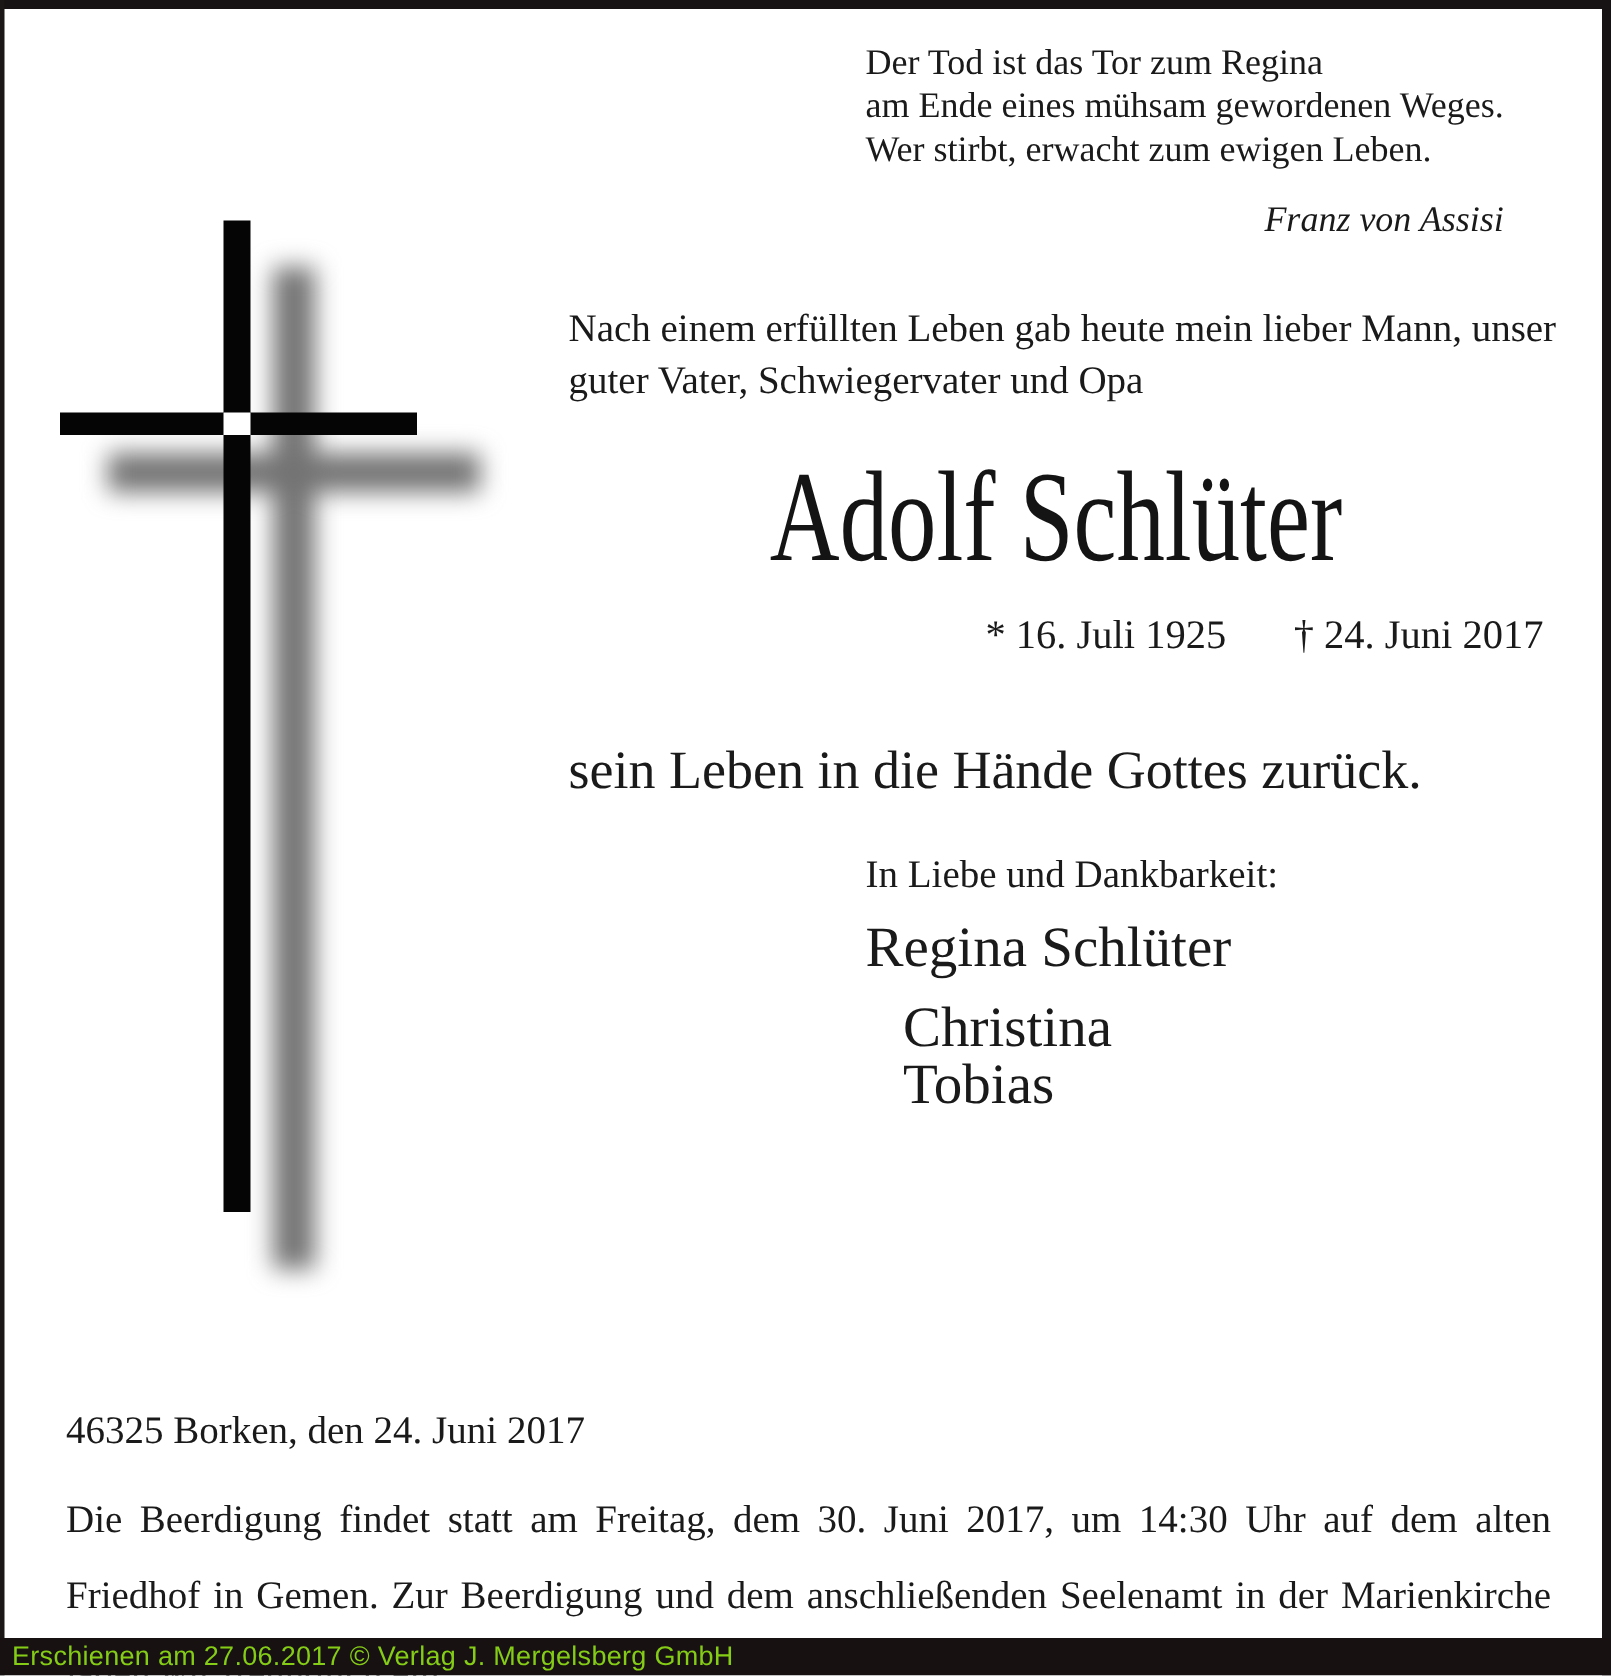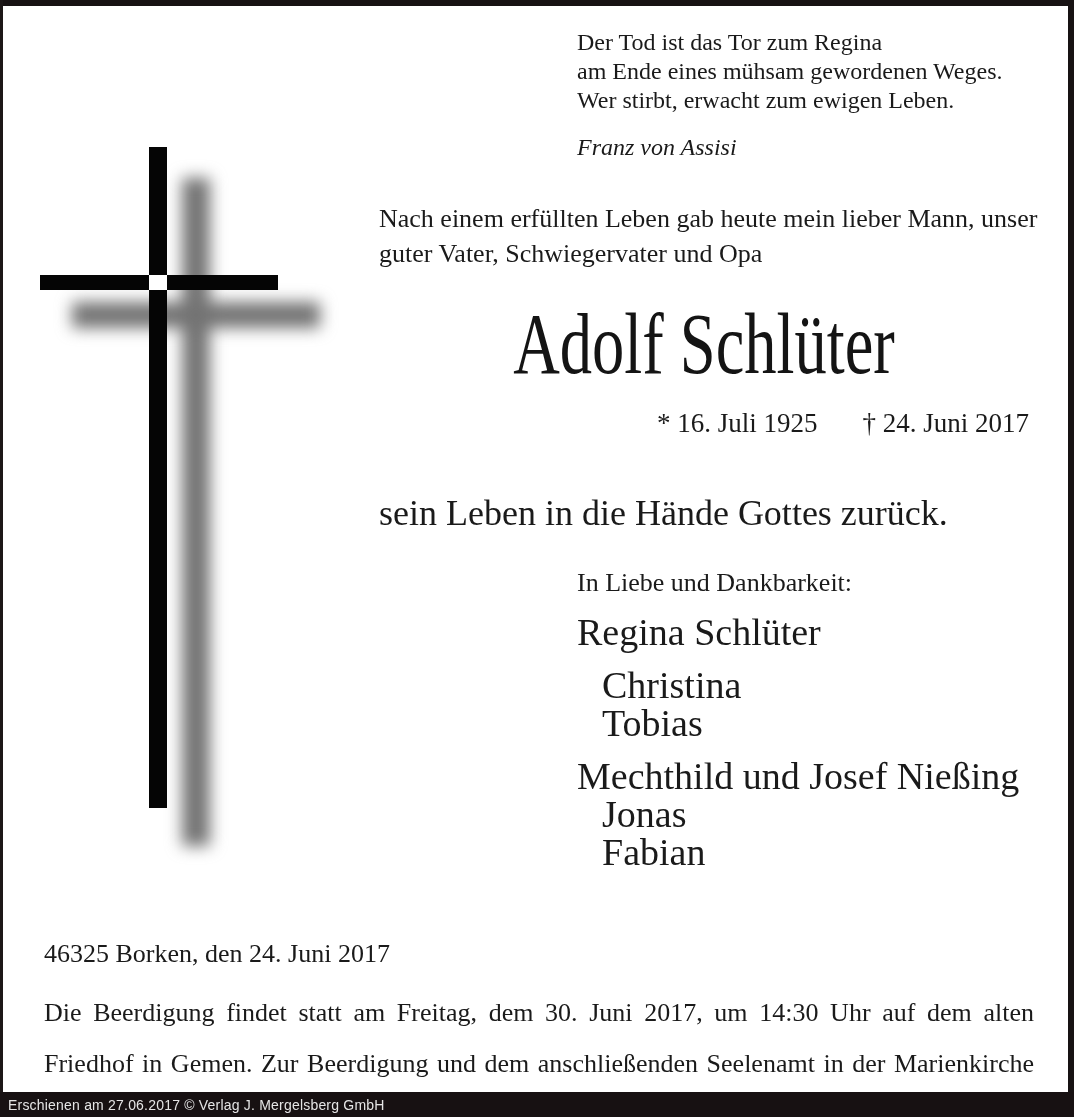--- a/index.html
+++ b/index.html
@@ -16,36 +16,36 @@
   .frame-top    { position: absolute; left: 0; top: 0; width: 1074px; height: 6px;  background: #171213; }
   .frame-left   { position: absolute; left: 0; top: 0; width: 3px;  height: 1117px; background: #1c1717; }
   .frame-right  { position: absolute; right: 0; top: 0; width: 6px; height: 1117px; background: #171213; }
 
   
   .footer-bar {
     position: absolute; left: 0; top: 1092px; width: 1074px; height: 25px;
     background: #171112; display: flex; align-items: center;
   }
   .footer-text {
-    color: #e5e5e5; font-family: "Liberation Sans", sans-serif;
-    font-size: 14px; padding-left: 8px; letter-spacing: 0.2px;
+    color: #84cc16; font-family: "Liberation Sans", sans-serif;
+    font-size: 18px; padding-left: 8px; letter-spacing: 0.2px;
   }
 
   
   .cross-wrap { position: absolute; left: 0; top: 0; width: 360px; height: 880px; }
   .cross-shadow { position: absolute; left: 0; top: 0; width: 100%; height: 100%; filter: blur(8px); }
   .cross-shadow .v { position: absolute; left: 182px; top: 178px; width: 28px; height: 668px; background: #737373; }
   .cross-shadow .h { position: absolute; left: 72px;  top: 302px; width: 248px; height: 26px; background: #737373; }
   .cross-sharp .v  { position: absolute; left: 149px; top: 147px; width: 18px; height: 661px; background: #050505; }
   .cross-sharp .h  { position: absolute; left: 40px;  top: 275px; width: 238px; height: 15px; background: #050505; }
   .cross-sharp .center { position: absolute; left: 149px; top: 275px; width: 18px; height: 15px; background: #ffffff; }
 
   
   .quote-block { position: absolute; left: 577px; top: 28px; font-size: 24px; line-height: 29px; }
-  .quote-attribution { margin-top: 18px; font-style: italic; font-size: 24px; }
+  .quote-attribution { margin-top: 18px; font-style: italic; font-size: 24px; text-align: right; }
 
   .intro { position: absolute; left: 379px; top: 201px; width: 660px; font-size: 26px; line-height: 35px; }
 
   .name-line {
     position: absolute; left: 379px; top: 300px; width: 650px;
     font-size: 86px; line-height: 88px; text-align: center; white-space: nowrap;
     transform: scaleX(0.75); transform-origin: 50% 50%;
     color: #141414;
   }
 
@@ -111,25 +111,20 @@
 
   <div class="mourner-group">
     <div>Regina Schlüter</div>
   </div>
 
   <div class="mourner-group">
     <div class="mourner-child">Christina</div>
     <div class="mourner-child">Tobias</div>
   </div>
 
-  <div class="mourner-group">
-    <div>Mechthild und Josef Nießing</div>
-    <div class="mourner-child">Jonas</div>
-    <div class="mourner-child">Fabian</div>
-  </div>
 </div>
 
 <div class="place-date">46325 Borken, den 24. Juni 2017</div>
 
 <div class="funeral-info">Die Beerdigung findet statt am Freitag, dem 30. Juni 2017, um 14:30 Uhr auf dem alten Friedhof in Gemen. Zur Beerdigung und dem anschließenden Seelenamt in der Marienkirche laden wir freundlich ein.</div>
 
 <div class="footer-bar">
   <span class="footer-text">Erschienen am 27.06.2017 © Verlag J. Mergelsberg GmbH</span>
 </div>
 

